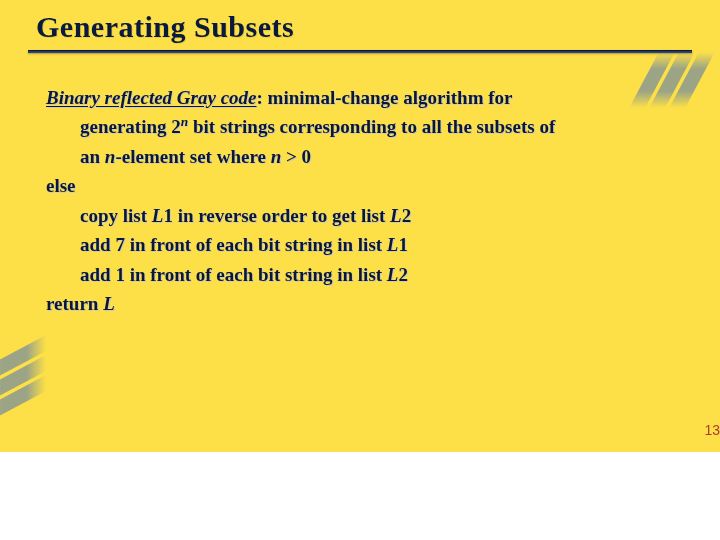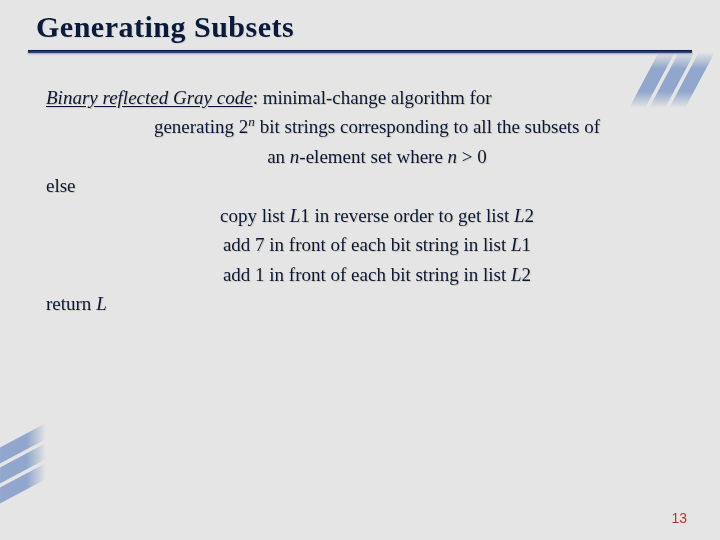--- a/index.html
+++ b/index.html
@@ -6,22 +6,22 @@
     margin: 0;
     padding: 0;
     width: 720px;
     height: 540px;
     overflow: hidden;
     font-family: Georgia, 'Times New Roman', serif;
     color: #0b1a3a;
   }
   .slide {
     width: 720px;
-    height: 540px;
-    background: #e5e5e5;
+    height: 452px;
+    background: #fde047;
     position: relative;
     box-sizing: border-box;
   }
   .title-area {
     padding: 10px 36px 2px 36px;
   }
   .title {
     font-size: 30px;
     font-weight: bold;
     color: #0b1a3a;
@@ -60,32 +60,32 @@
     height: 16px;
     width: 64px;
     opacity: 0.55;
     transform: skewY(-28deg);
     background: linear-gradient(to right, rgba(60,100,170,0.0) 0%, #4c73b8 30%, #4c73b8 70%, rgba(60,100,170,0.0) 100%);
   }
   .content {
     padding: 30px 46px 0 46px;
     font-size: 19px;
     line-height: 1.55;
-    font-weight: normal;
+    font-weight: bold;
     color: #0a1838;
     text-shadow: 1px 1px 0 #cfcabb;
   }
   .content .line { white-space: pre; }
-  .indent1 { padding-left: 34px; text-align: center; }
+  .indent1 { padding-left: 34px; }
   .u-term { font-style: italic; text-decoration: underline; text-underline-offset: 2px; }
   .ital { font-style: italic; }
   .sup { font-size: 0.7em; vertical-align: super; font-style: italic; line-height: 0; }
   .page-num {
     position: absolute;
-    right: 33px;
+    right: 0;
     bottom: 14px;
     color: #b23a2a;
     font-family: Arial, Helvetica, sans-serif;
     font-size: 14px;
     font-weight: normal;
     text-shadow: none;
   }
 </style>
 </head>
 <body>

